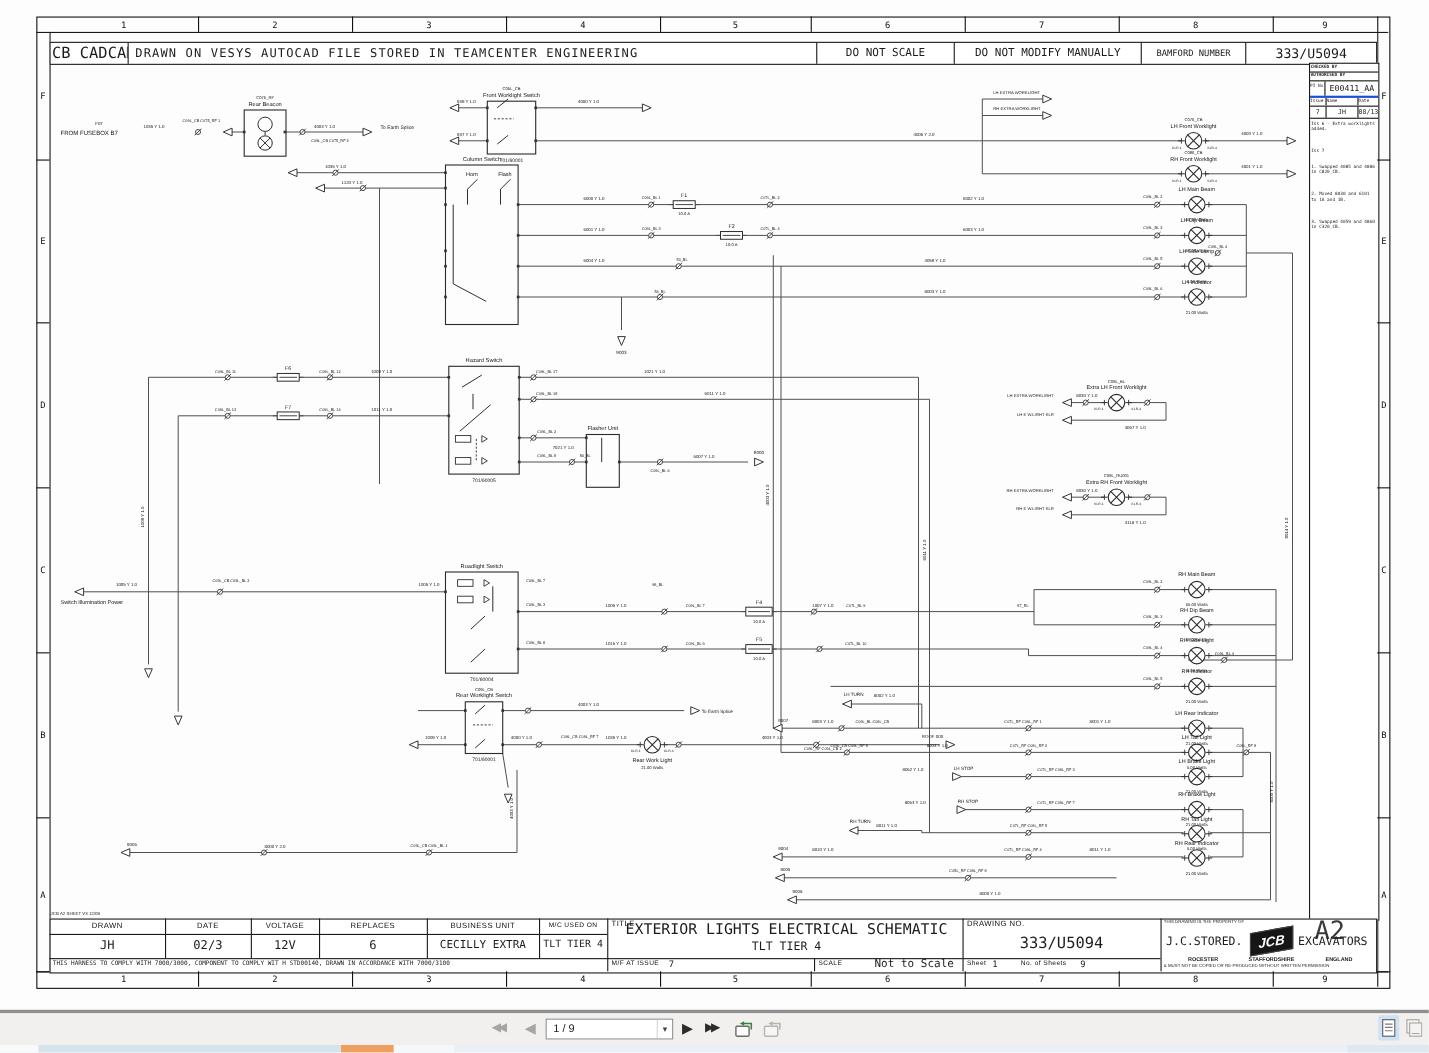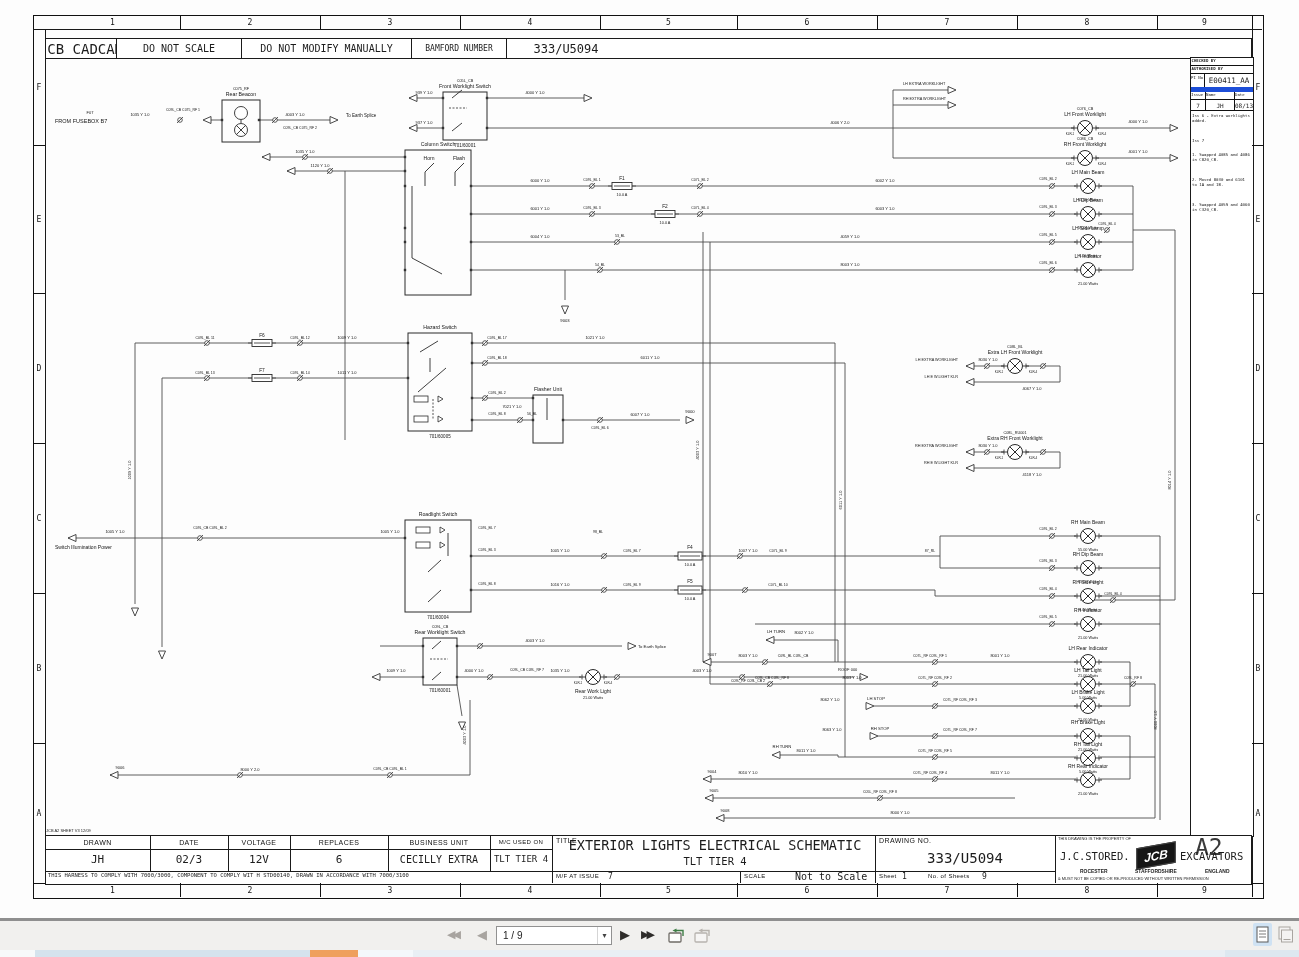--- a/index.html
+++ b/index.html
@@ -949,34 +949,35 @@
   <div class="ln" style="left:33px;top:883px;width:1229px;height:1px;"></div>
   <div class="ln" style="left:45px;top:29px;width:1px;height:854px;"></div>
   <div class="ln" style="left:1252px;top:29px;width:1px;height:854px;"></div>
   <div id="band-top"></div>
   <div id="band-bottom"></div>
   <div id="band-left"></div>
   <div id="band-right"></div>
 
   <div id="hdr">
     <div class="hc" style="width:70px;justify-content:center;font-size:14px;">JCB CADCAM</div>
+    <div class="hc" style="flex:1;padding-left:6px;font-size:11px;letter-spacing:1px;">DRAWN ON VESYS AUTOCAD FILE STORED IN TEAMCENTER ENGINEERING</div>
     <div class="hc" style="width:124px;justify-content:center;font-size:10px;">DO NOT SCALE</div>
     <div class="hc" style="width:169px;justify-content:center;font-size:10px;">DO NOT MODIFY MANUALLY</div>
     <div class="hc" style="width:94px;justify-content:center;font-size:8px;">BAMFORD NUMBER</div>
     <div class="hc" style="width:118px;justify-content:center;font-size:12px;border-right:none;">333/U5094</div>
   </div>
 
   <div id="rev">
     <div style="border-bottom:1px solid #111;height:7px;overflow:hidden;">
         <div class="tiny" style="font-weight:bold;padding-left:1px;">CHECKED BY</div>
       </div>
     <div style="border-bottom:1px solid #111;height:7px;overflow:hidden;">
         <div class="tiny" style="font-weight:bold;padding-left:1px;">AUTHORISED BY</div>
       </div>
-    <div style="border-bottom:5px solid #1d4ed8;height:13px;display:flex;">
+    <div style="border-bottom:2px solid #1d4ed8;height:13px;display:flex;">
       <div style="width:13px;border-right:1px solid #111;overflow:hidden;">
           <div class="tiny" style="padding-top:3px;">PI No</div>
         </div>
       <div style="flex:1;font-size:7.5px;display:flex;align-items:center;justify-content:center;">E00411_AA</div>
     </div>
     <div style="border-bottom:1px solid #111;height:7px;display:flex;overflow:hidden;">
       <div style="width:14px;border-right:1px solid #111;">
           <div class="tiny">Issue</div>
         </div>
       <div style="flex:1;border-right:1px solid #111;">

